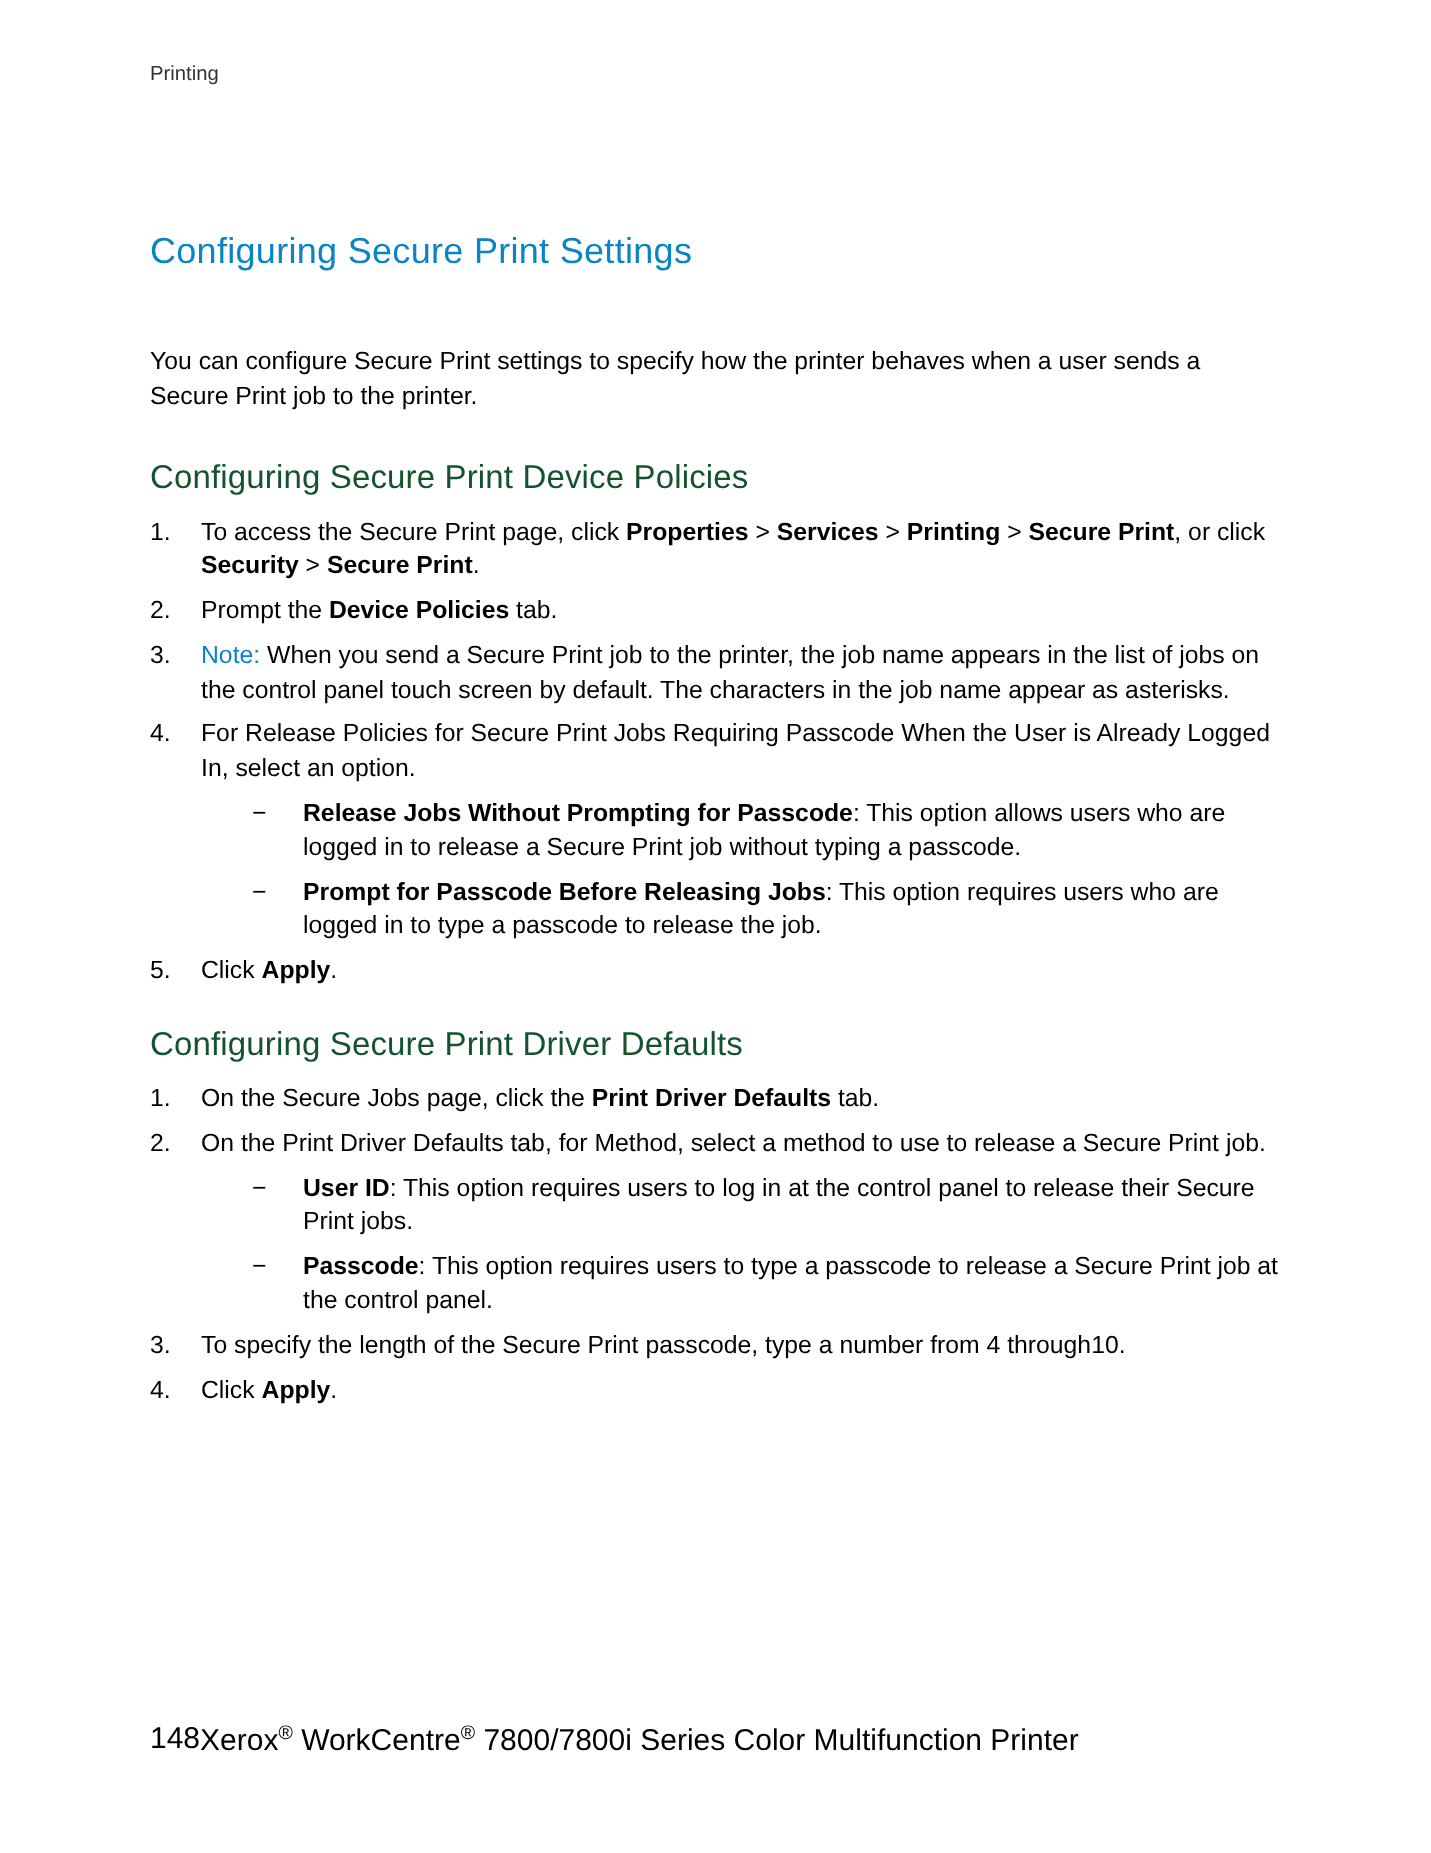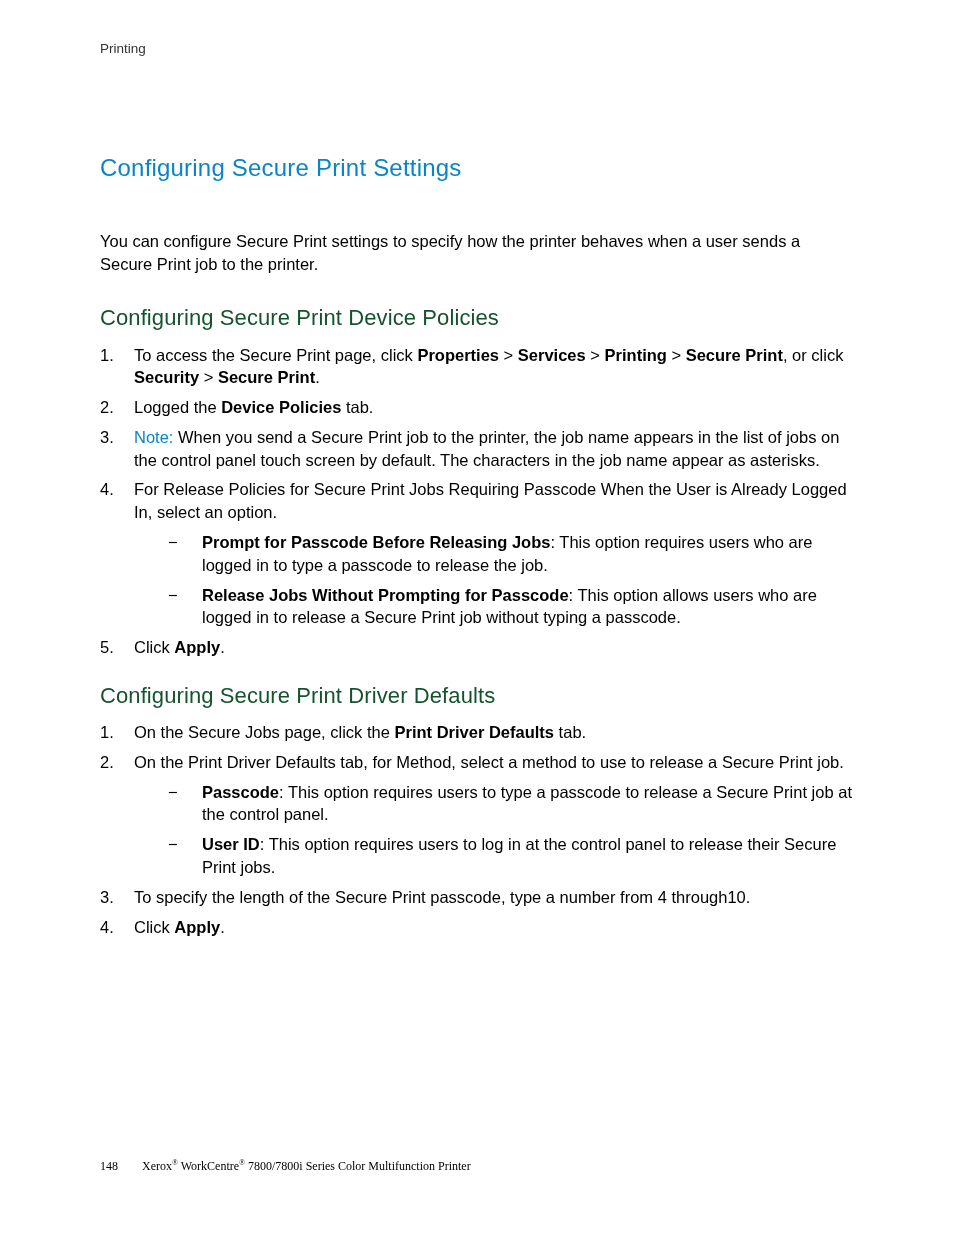--- a/index.html
+++ b/index.html
@@ -60,25 +60,23 @@
     left: 0;
     top: 0;
   }
   .note-label { color: #0a84c4; text-align: right; }
   .indent { margin-left: 0; }
   .footer {
     position: absolute;
     bottom: 60px;
     left: 100px;
     right: 98px;
-    font-size: 12px;
+    font-size: 20px;
     display: flex;
-    gap: 24px;
     align-items: flex-start;
-    font-family: Liberation Serif, serif;
   }
   .pagenum { }
   .footer-text { }
   sup { font-size: 0.65em; vertical-align: super; }
   b { font-weight: 700; }
 </style>
 </head>
 <body>
 
 <div class="header-section">Printing</div>
@@ -87,48 +85,48 @@
 
 <p class="intro">You can configure Secure Print settings to specify how the printer behaves when a user sends a Secure Print job to the printer.</p>
 
 <h2>Configuring Secure Print Device Policies</h2>
 
 <ol>
   <li>
     <span>To access the Secure Print page, click </span><b>Properties</b><span> &gt; </span><b>Services</b><span> &gt; </span><b>Printing</b><span> &gt; </span><b>Secure Print</b><span>, or click </span><b>Security</b><span> &gt; </span><b>Secure Print</b><span>.</span>
   </li>
   <li>
-    <span>Logged the </span><b>Device Policies</b><span> tab.</span>
+    <span>Prompt the </span><b>Device Policies</b><span> tab.</span>
   </li>
   <li>
     <p class="indent"><span class="note-label">Note:</span><span> When you send a Secure Print job to the printer, the job name appears in the list of jobs on the control panel touch screen by default. The characters in the job name appear as asterisks.</span></p>
   </li>
   <li>
     <p>For Release Policies for Secure Print Jobs Requiring Passcode When the User is Already Logged In, select an option.</p>
     <ul class="sublist">
+      <li><b>Release Jobs Without Prompting for Passcode</b><span>: This option allows users who are logged in to release a Secure Print job without typing a passcode.</span></li>
       <li><b>Prompt for Passcode Before Releasing Jobs</b><span>: This option requires users who are logged in to type a passcode to release the job.</span></li>
-      <li><b>Release Jobs Without Prompting for Passcode</b><span>: This option allows users who are logged in to release a Secure Print job without typing a passcode.</span></li>
     </ul>
   </li>
   <li>
     <span>Click </span><b>Apply</b><span>.</span>
   </li>
 </ol>
 
 <h2>Configuring Secure Print Driver Defaults</h2>
 
 <ol>
   <li>
     <span>On the Secure Jobs page, click the </span><b>Print Driver Defaults</b><span> tab.</span>
   </li>
   <li>
     <p>On the Print Driver Defaults tab, for Method, select a method to use to release a Secure Print job.</p>
     <ul class="sublist">
+      <li><b>User ID</b><span>: This option requires users to log in at the control panel to release their Secure Print jobs.</span></li>
       <li><b>Passcode</b><span>: This option requires users to type a passcode to release a Secure Print job at the control panel.</span></li>
-      <li><b>User ID</b><span>: This option requires users to log in at the control panel to release their Secure Print jobs.</span></li>
     </ul>
   </li>
   <li>To specify the length of the Secure Print passcode, type a number from 4 through10.</li>
   <li>
     <span>Click </span><b>Apply</b><span>.</span>
   </li>
 </ol>
 
 <div class="footer">
   <div class="pagenum">148</div>

